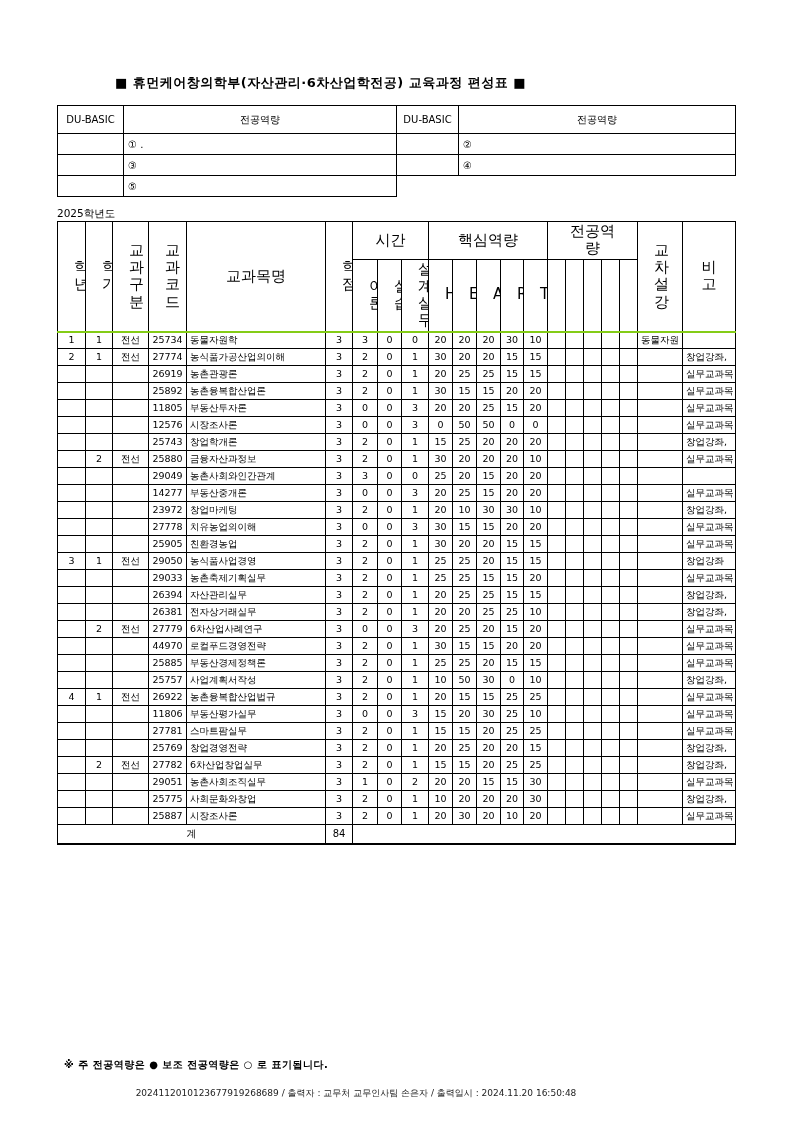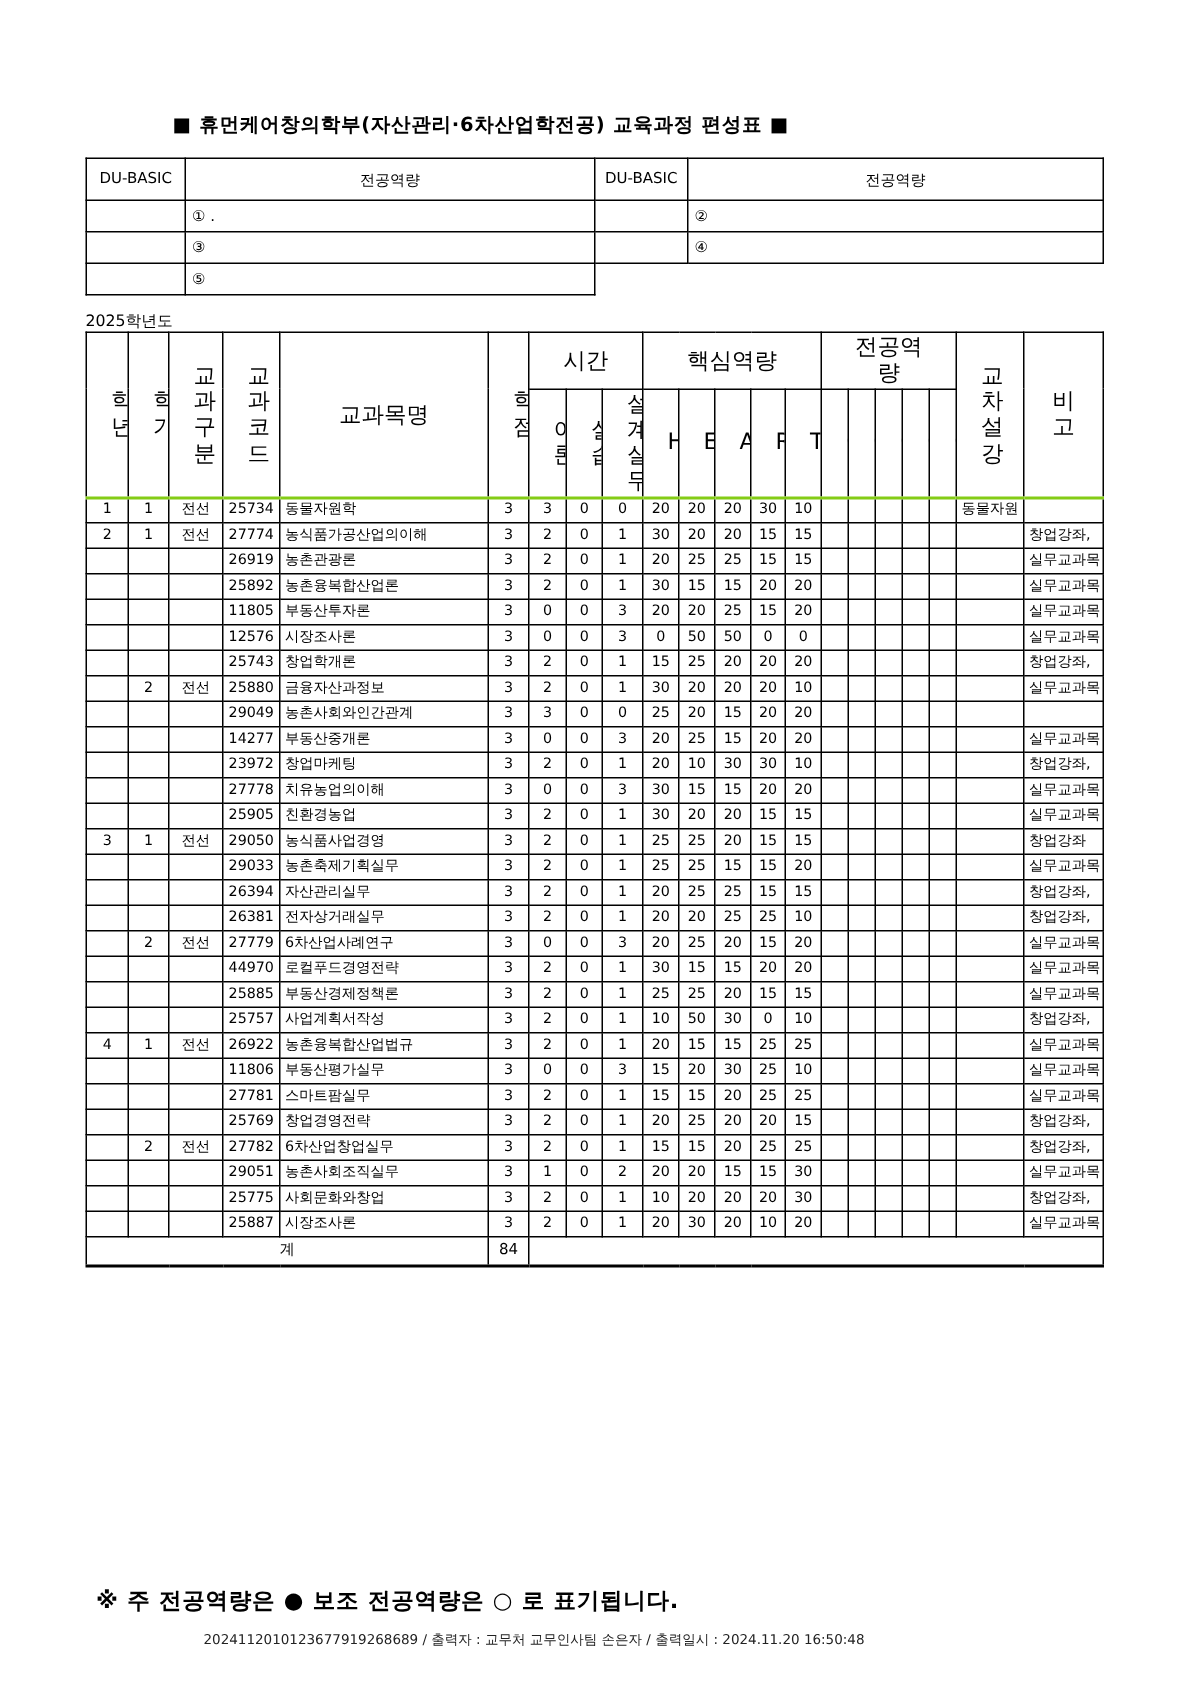--- a/index.html
+++ b/index.html
@@ -45,21 +45,21 @@
     height:17px; font-size:9.5px; text-align:center; vertical-align:middle;
     padding:0 1px; white-space:nowrap; line-height:1.1;
   }
   .main-table td.al { text-align:left; padding-left:3px; }
   .main-table tr.total-row td { height:19px; font-size:10px; border-bottom:2px solid #000; }
   .circ { font-size:9px; }
 
   
   .footnote {
     position:absolute; top:1058px; left:64px;
-    font-size:15px; font-weight:bold; letter-spacing:0.5px;
+    font-size:10px; font-weight:bold; letter-spacing:0.5px;
   }
   .print-info {
     position:absolute; top:1087px; left:0; width:712px;
     text-align:center; font-size:9px; color:#222;
   }
 </style>
 </head>
 <body>
 
 <div class="page-title">■ 휴먼케어창의학부(자산관리·6차산업학전공) 교육과정 편성표 ■</div>

